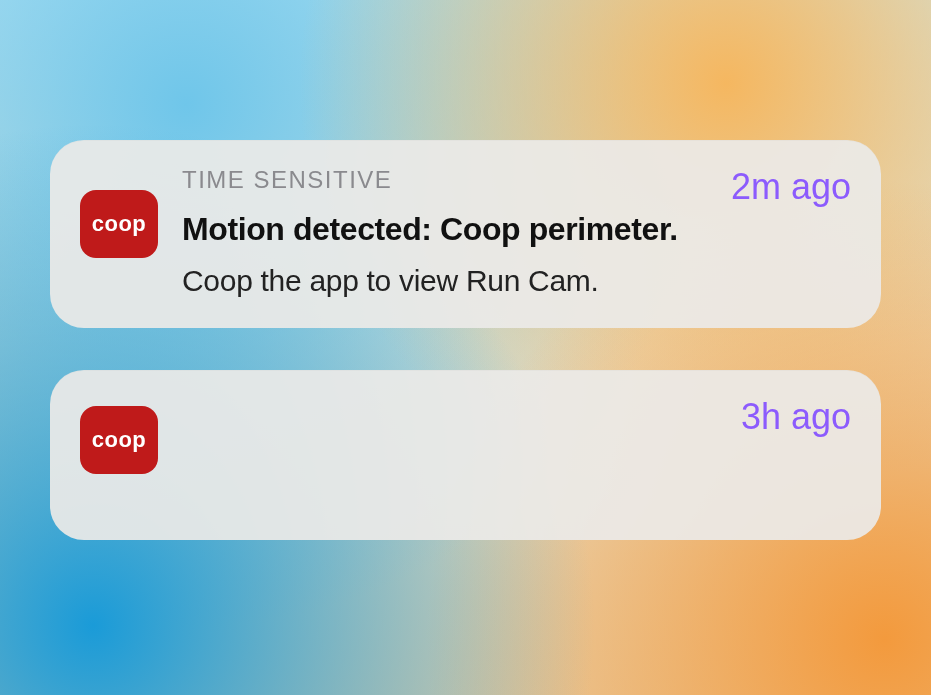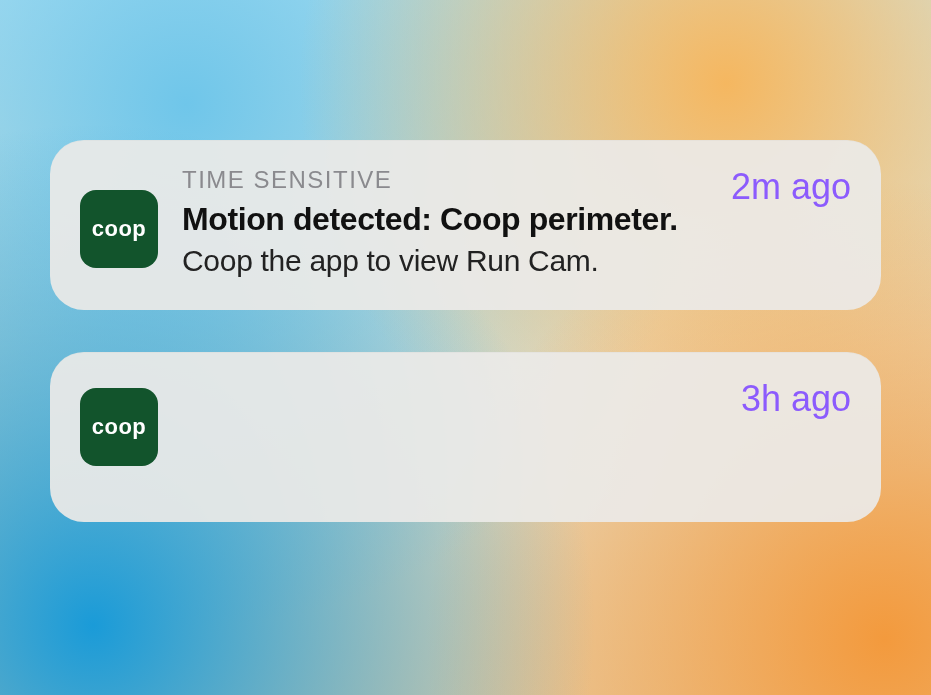--- a/index.html
+++ b/index.html
@@ -28,42 +28,42 @@
       border-radius: 34px;
       padding: 24px 30px 28px 30px;
       display: flex;
       align-items: flex-start;
       box-shadow: 0 1px 0 rgba(0,0,0,0.02) inset;
       min-height: 170px;
     }
     .app-icon {
       flex: 0 0 78px;
       width: 78px;
-      height: 78px;
+      height: 68px;
       border-radius: 16px;
-      background: #14532d;
+      background: #b91c1c;
       display: flex;
       align-items: center;
       justify-content: center;
       margin-top: 26px;
       margin-right: 24px;
     }
     .notif.no-flag .app-icon { margin-top: 12px; }
     .app-icon-label {
       color: #ffffff;
       font-weight: 700;
       font-size: 22px;
       letter-spacing: 0.5px;
     }
     .content {
       flex: 1 1 auto;
       min-width: 0;
       display: flex;
       flex-direction: column;
-      gap: 2px;
+      gap: 12px;
       padding-top: 2px;
     }
     .flag {
       color: #8a8a8e;
       font-size: 24px;
       letter-spacing: 1.5px;
       font-weight: 500;
       margin-bottom: 4px;
     }
     .title-row {

